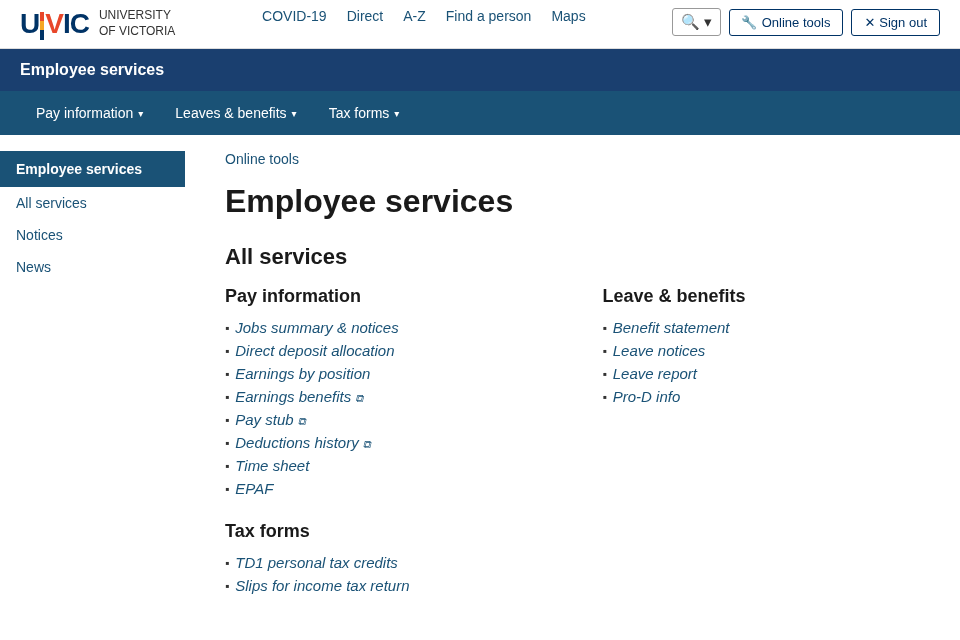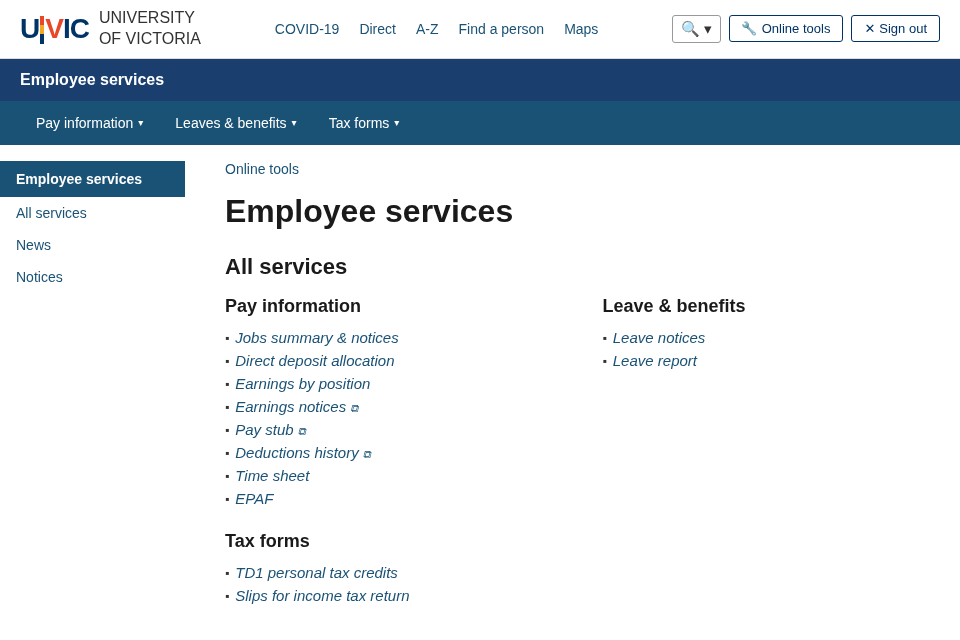--- a/index.html
+++ b/index.html
@@ -3,21 +3,21 @@
   <meta charset="utf-8">
   <style>
     * { margin: 0; padding: 0; box-sizing: border-box; }
     body { font-family: Arial, sans-serif; font-size: 15px; color: #333; background: #fff; }
 
     
     .top-bar {
       background: #fff;
       border-bottom: 1px solid #ddd;
       display: flex;
-      align-items: center;
+      align-items: flex-start;
       padding: 8px 20px;
       gap: 24px;
     }
     .logo-area {
       display: flex;
       align-items: center;
       gap: 10px;
       flex-shrink: 0;
     }
     .logo-text {
@@ -31,21 +31,21 @@
     .logo-text span.ic { color: #003366; }
     .logo-text span.bar {
       display: inline-block;
       width: 4px;
       height: 28px;
       background: linear-gradient(to bottom, #e8472a 33%, #f5a623 33%, #f5a623 66%, #003366 66%);
       margin: 0 1px;
       vertical-align: middle;
     }
     .uni-name {
-      font-size: 16px;
+      font-size: 12px;
       color: #333;
       line-height: 1.3;
       text-transform: uppercase;
       font-weight: normal;
     }
     .top-nav-links {
       display: flex;
       align-items: center;
       gap: 20px;
       flex: 1;
@@ -261,24 +261,24 @@
 <div class="main-wrapper">
 
   <div class="sidebar">
     <div class="sidebar-item-active">
       <span>Employee services</span>
     </div>
     <a class="sidebar-item">
       <span>All services</span>
     </a>
     <a class="sidebar-item">
-      <span>News</span>
+      <span>Notices</span>
     </a>
     <a class="sidebar-item">
-      <span>Notices</span>
+      <span>News</span>
     </a>
   </div>
 
   <div class="content-area">
     <div class="breadcrumb">
       <span>Online tools</span>
     </div>
     <h1 class="page-title">
       <span>Employee services</span>
     </h1>
@@ -304,21 +304,21 @@
               <span>Direct deposit allocation</span>
             </a>
           </li>
           <li>
             <a href="#">
               <span>Earnings by position</span>
             </a>
           </li>
           <li>
             <a href="#">
-              <span>Earnings notices</span>
+              <span>Earnings benefits</span>
               <span class="external-icon"> ⧉</span>
             </a>
           </li>
           <li>
             <a href="#">
               <span>Pay stub</span>
               <span class="external-icon"> ⧉</span>
             </a>
           </li>
           <li>
@@ -358,25 +358,35 @@
         </div>
       </div>
 
       <div class="col">
         <div class="col-title">
           <span>Leave &amp; benefits</span>
         </div>
         <ul class="link-list">
           <li>
             <a href="#">
+              <span>Benefit statement</span>
+            </a>
+          </li>
+          <li>
+            <a href="#">
               <span>Leave notices</span>
             </a>
           </li>
           <li>
             <a href="#">
               <span>Leave report</span>
+            </a>
+          </li>
+          <li>
+            <a href="#">
+              <span>Pro-D info</span>
             </a>
           </li>
         </ul>
       </div>
     </div>
   </div>
 </div>
 
 </body></html>

